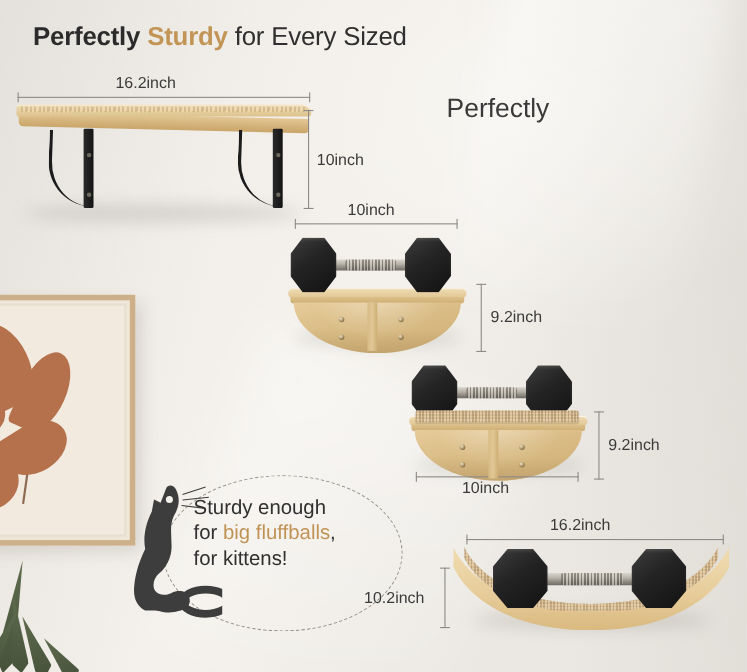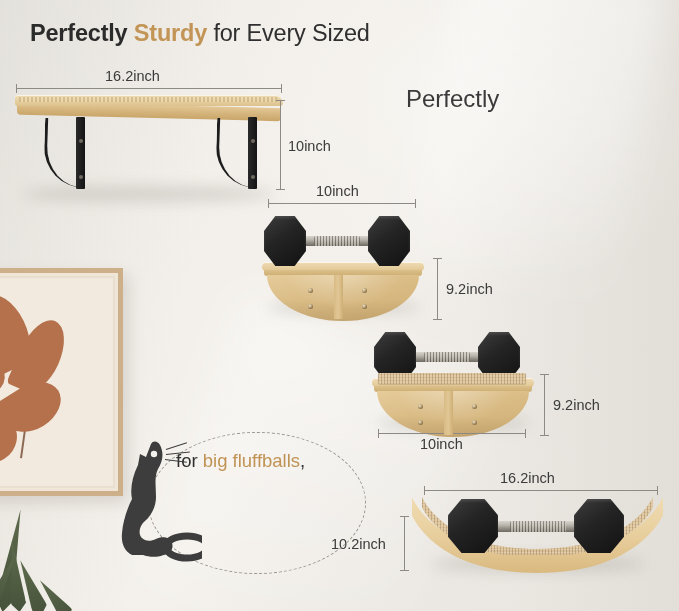--- a/index.html
+++ b/index.html
@@ -517,16 +517,18 @@
       <ellipse cx="69" cy="110" rx="21" ry="11" fill="none" stroke="#3d3d3d" stroke-width="7" stroke-linecap="round"></ellipse>
       <path d="M14 112 C26 122 44 122 52 114" fill="#3d3d3d"></path>
       <circle cx="36" cy="17" r="3.2" fill="#f3f1ec"></circle>
     </svg>
     <div class="whisker" style="left:48px; top:12px; width:22px; transform:rotate(-18deg);"></div>
     <div class="whisker" style="left:48px; top:17px; width:24px; transform:rotate(-6deg);"></div>
     <div class="whisker" style="left:47px; top:22px; width:22px; transform:rotate(7deg);"></div>
   </div>
 
   <div class="callout-text">
+    <div>Sturdy enough</div>
     <div><span>for </span><span class="gold">big fluffballs</span><span>,</span></div>
+    <div>for kittens!</div>
   </div>
 
 </div>
 
 </body></html>

